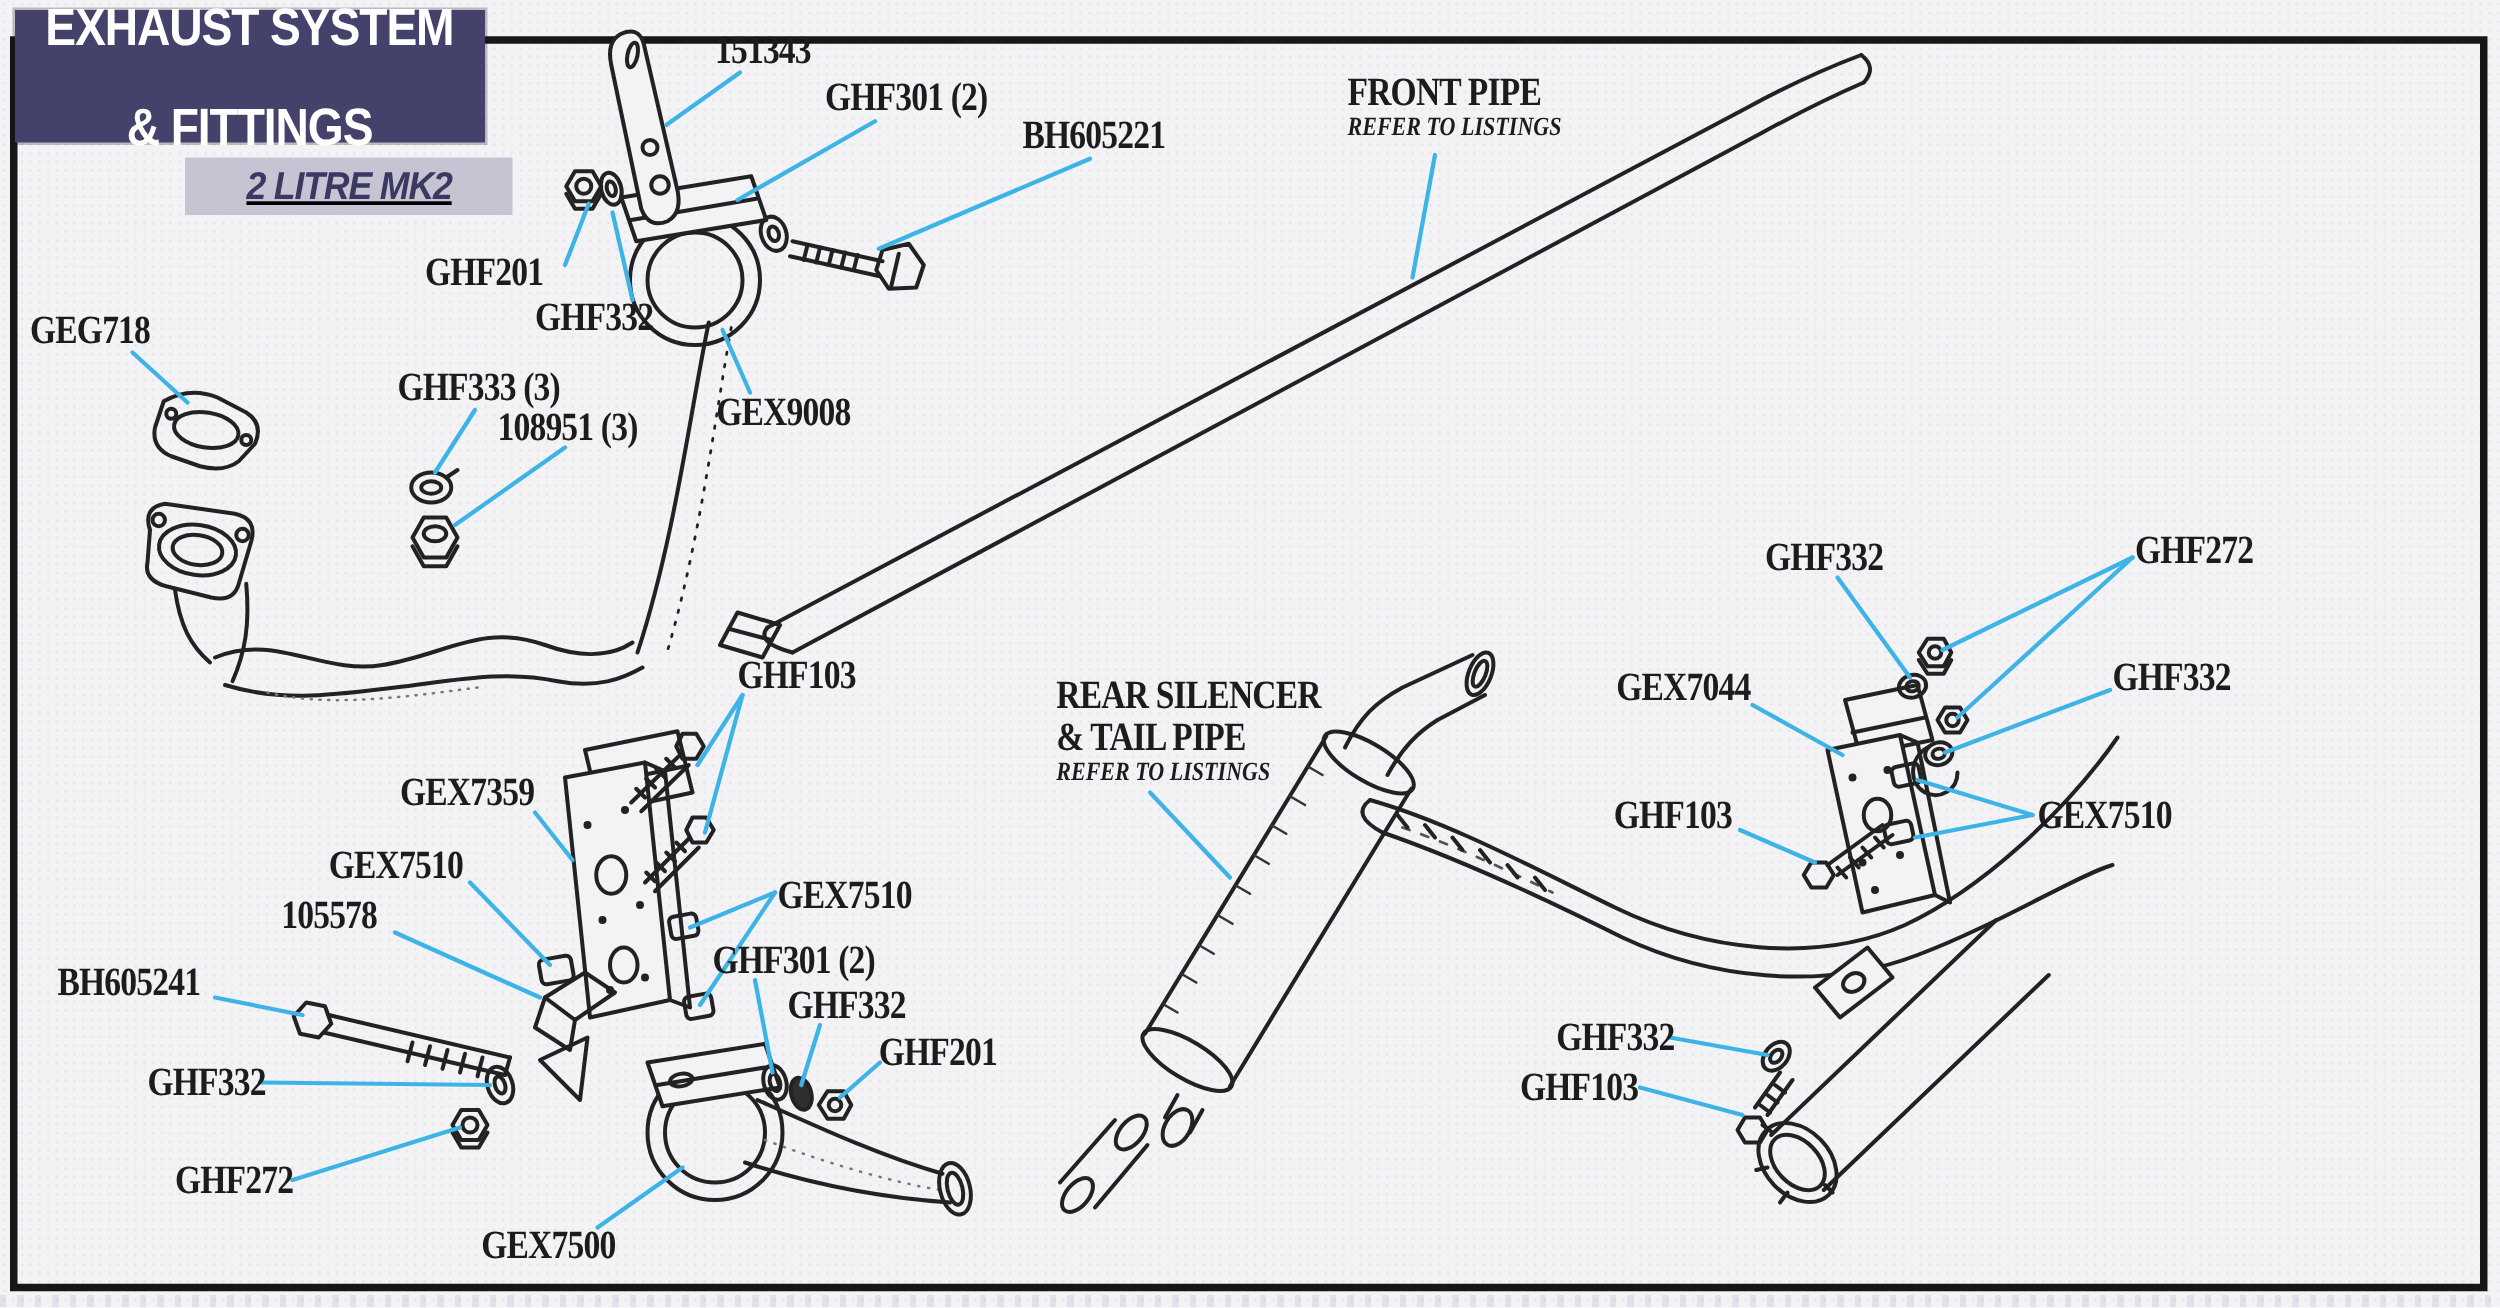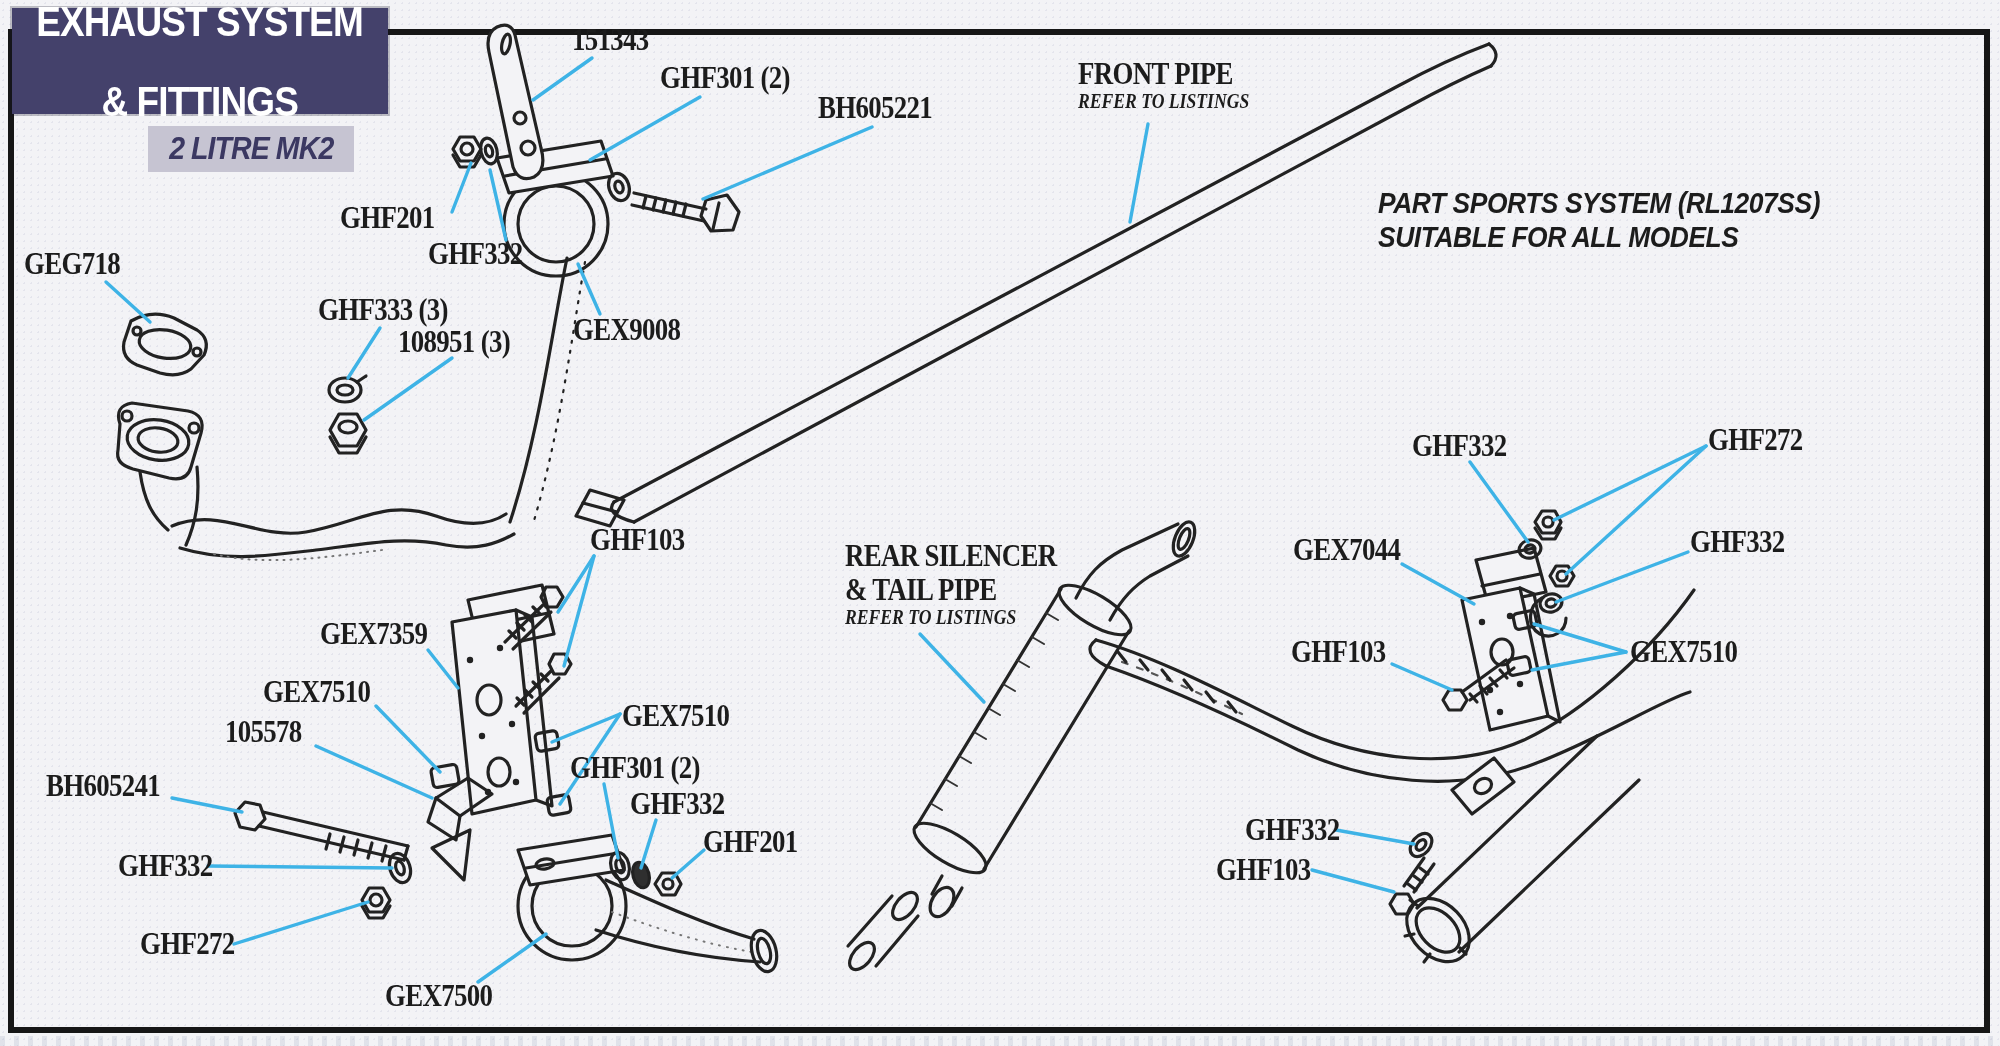--- a/index.html
+++ b/index.html
@@ -15,22 +15,22 @@
     position:absolute;left:12px;top:8px;width:376px;height:106px;
     display:flex;flex-direction:column;align-items:center;justify-content:center;
     box-shadow:0 0 0 2px rgba(20,20,40,.25);
     gap:33px;
   }
   .title-line{
     color:#ffffff;font-weight:bold;font-size:42px;line-height:47px;
     transform:scaleX(.88);transform-origin:center;letter-spacing:-1px;white-space:nowrap;
   }
   .subtitle-box{
-    position:absolute;left:148px;top:126px;width:206px;height:46px;
-    display:flex;align-items:center;justify-content:center;
+    position:absolute;left:148px;top:126px;width:262px;height:46px;
+    display:flex;align-items:center;justify-content:center;text-decoration:underline;
   }
   .subtitle-text{
     font-weight:bold;font-style:italic;font-size:31px;letter-spacing:-1px;
     transform:scaleX(.92);white-space:nowrap;
   }
   .note-box{position:absolute;left:1378px;top:186px;}
   .note-line{
     font-weight:bold;font-style:italic;font-size:30px;line-height:34px;
     transform:scaleX(.88);transform-origin:left top;letter-spacing:-0.5px;white-space:nowrap;
   }
@@ -337,24 +337,20 @@
       </g>
   </svg>
 
   <div class="title-box" style="background: rgb(68, 65, 107);">
     <span class="title-line">EXHAUST SYSTEM</span>
     <span class="title-line">&amp; FITTINGS</span>
   </div>
   <div class="subtitle-box" style="background: rgb(198, 196, 210);">
     <span class="subtitle-text" style="color: rgb(59, 56, 98);">2 LITRE MK2</span>
   </div>
-  <div class="note-box">
-    <div class="note-line" style="color: rgb(28, 28, 28);">PART SPORTS SYSTEM (RL1207SS)</div>
-    <div class="note-line" style="color: rgb(28, 28, 28);">SUITABLE FOR ALL MODELS</div>
-  </div>
 
   <div class="label-layer">
       <div class="part-label" style="left: 572px; top: 22px; color: rgb(28, 28, 28);">
         <span class="pl-line">151343</span>
       </div>
       <div class="part-label" style="left: 660px; top: 60px; color: rgb(28, 28, 28);">
         <span class="pl-line">GHF301 (2)</span>
       </div>
       <div class="part-label" style="left: 818px; top: 90px; color: rgb(28, 28, 28);">
         <span class="pl-line">BH605221</span>

